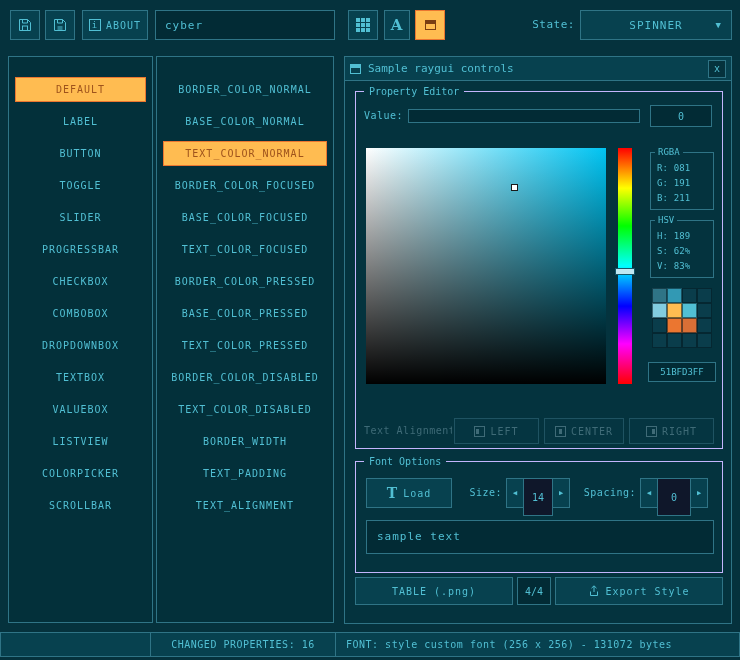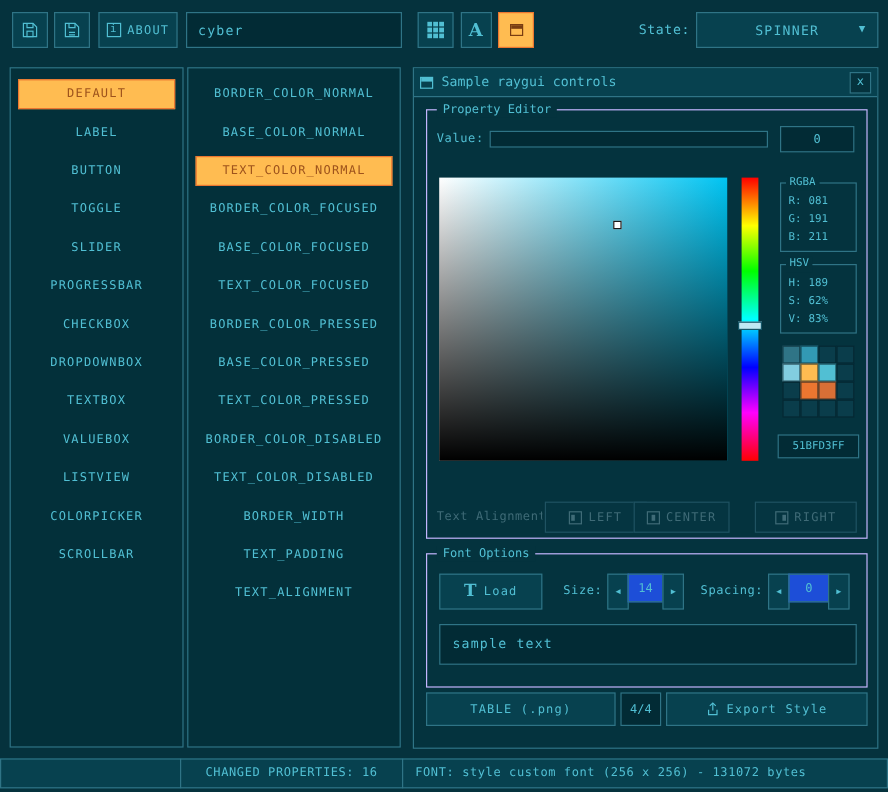--- a/index.html
+++ b/index.html
@@ -6,21 +6,21 @@
   html,body{width:740px;height:660px;background:#02161d}
   body{font-family:"DejaVu Sans Mono","Liberation Mono",monospace;-webkit-font-smoothing:none}
   .app{position:relative;width:740px;height:660px;background:#05323d;overflow:hidden;color:#51bfd3}
 
   .btn{position:absolute;display:flex;align-items:center;justify-content:center;gap:5px;
        border:1px solid #2f7486;background:#07414f;color:#51bfd3;font-size:10px;letter-spacing:1px}
   .btn.orange{background:#ffbc51;border-color:#eb7630;color:#7a3d12}
   .btn.disabled{border-color:#1f5362;background:#053541;color:#3f6b77}
   .inset{position:absolute;background:#022b35;border:1px solid #2f7486;color:#51bfd3}
 
-  .panel{position:absolute;background:#03303a;border:1px solid #2f7486;padding-top:9px}
+  .panel{position:absolute;background:#03303a;border:1px solid #2f7486;padding-top:20px}
   .list-item{height:25px;margin:0 6px 7px;display:flex;align-items:center;justify-content:center;
              font-size:10px;letter-spacing:1px;color:#51bfd3}
   .list-item.selected{background:#ffbc51;border:1px solid #eb7630;color:#9e531c}
 
   .window{position:absolute;left:344px;top:56px;width:388px;height:568px;background:#04333e;border:1px solid #2f7486}
   .titlebar{height:24px;background:#07414f;border-bottom:1px solid #2f7486;display:flex;align-items:center;gap:7px;padding:0 5px;font-size:11px}
   .closebtn{margin-left:auto;width:18px;height:18px;border:1px solid #2f7486;background:#05323d;
             display:flex;align-items:center;justify-content:center;font-size:10px}
 
   .group{position:absolute;border:1px solid #c4b5fd}
@@ -48,21 +48,21 @@
   .align-icon.l i{left:1px}.align-icon.c i{left:3px}.align-icon.r i{right:1px}
 
   .winicon{width:11px;height:10px;border:1px solid currentColor;flex:none}
   .winicon::before{content:"";display:block;height:3px;background:currentColor}
   .info-icon{width:12px;height:12px;border:1px solid currentColor;display:flex;align-items:center;justify-content:center;font-size:9px;flex:none}
   .t-glyph{font-family:"DejaVu Serif","Liberation Serif",serif;font-size:14px;font-weight:bold;line-height:1}
   .a-glyph{font-family:"DejaVu Serif","Liberation Serif",serif;font-size:15px;font-weight:bold;line-height:1}
 
   .spinner{position:absolute;display:flex;height:30px}
   .spin-btn{width:18px;height:30px;border:1px solid #2f7486;background:#07414f;display:flex;align-items:center;justify-content:center;font-size:7px;color:#51bfd3}
-  .spin-val{width:30px;height:24px;border:1px solid #2f7486;background:#1d4ed8;display:flex;align-items:center;justify-content:center;font-size:10px;margin:0 -1px;color:#51bfd3}
+  .spin-val{width:30px;height:38px;border:1px solid #2f7486;background:#0f172a;display:flex;align-items:center;justify-content:center;font-size:10px;margin:0 -1px;color:#51bfd3}
 
   .status{position:absolute;top:632px;height:25px;border:1px solid #2f7486;background:#07414f;
           font-size:10px;display:flex;align-items:center;letter-spacing:0.5px;color:#51bfd3}
 
   input.style-input{position:absolute;background:#022b35;border:1px solid #2f7486;color:#51bfd3;
         font-family:inherit;font-size:11px;letter-spacing:1px;padding:0 9px;outline:none}
   svg{flex:none}
 </style>
 </head>
 <body>
@@ -116,20 +116,21 @@
   </div>
 
   <div class="panel" style="left:8px;top:56px;width:145px;height:567px">
     <div class="list-item selected">DEFAULT</div>
     <div class="list-item">LABEL</div>
     <div class="list-item">BUTTON</div>
     <div class="list-item">TOGGLE</div>
     <div class="list-item">SLIDER</div>
     <div class="list-item">PROGRESSBAR</div>
     <div class="list-item">CHECKBOX</div>
+    <div class="list-item">COMBOBOX</div>
     <div class="list-item">DROPDOWNBOX</div>
     <div class="list-item">TEXTBOX</div>
     <div class="list-item">VALUEBOX</div>
     <div class="list-item">LISTVIEW</div>
     <div class="list-item">COLORPICKER</div>
     <div class="list-item">SCROLLBAR</div>
   </div>
 
   <div class="panel" style="left:156px;top:56px;width:178px;height:567px">
     <div class="list-item">BORDER_COLOR_NORMAL</div>
@@ -226,21 +227,21 @@
 
       <div class="inset" style="left:292px;top:270px;width:68px;height:20px;display:flex;align-items:center;justify-content:center;font-size:9px">51BFD3FF</div>
 
       <div class="lab" style="left:8px;top:326px;width:88px;height:26px;line-height:26px;overflow:hidden;white-space:nowrap;color:#3f6b77">Text Alignment:</div>
       <div class="btn disabled" style="left:98px;top:326px;width:85px;height:26px">
         <span class="align-icon l">
             <i></i>
           </span>
         <span>LEFT</span>
       </div>
-      <div class="btn disabled" style="left:172px;top:326px;width:80px;height:26px">
+      <div class="btn disabled" style="left:188px;top:326px;width:80px;height:26px">
         <span class="align-icon c">
             <i></i>
           </span>
         <span>CENTER</span>
       </div>
       <div class="btn disabled" style="left:273px;top:326px;width:85px;height:26px">
         <span class="align-icon r">
             <i></i>
           </span>
         <span>RIGHT</span>

